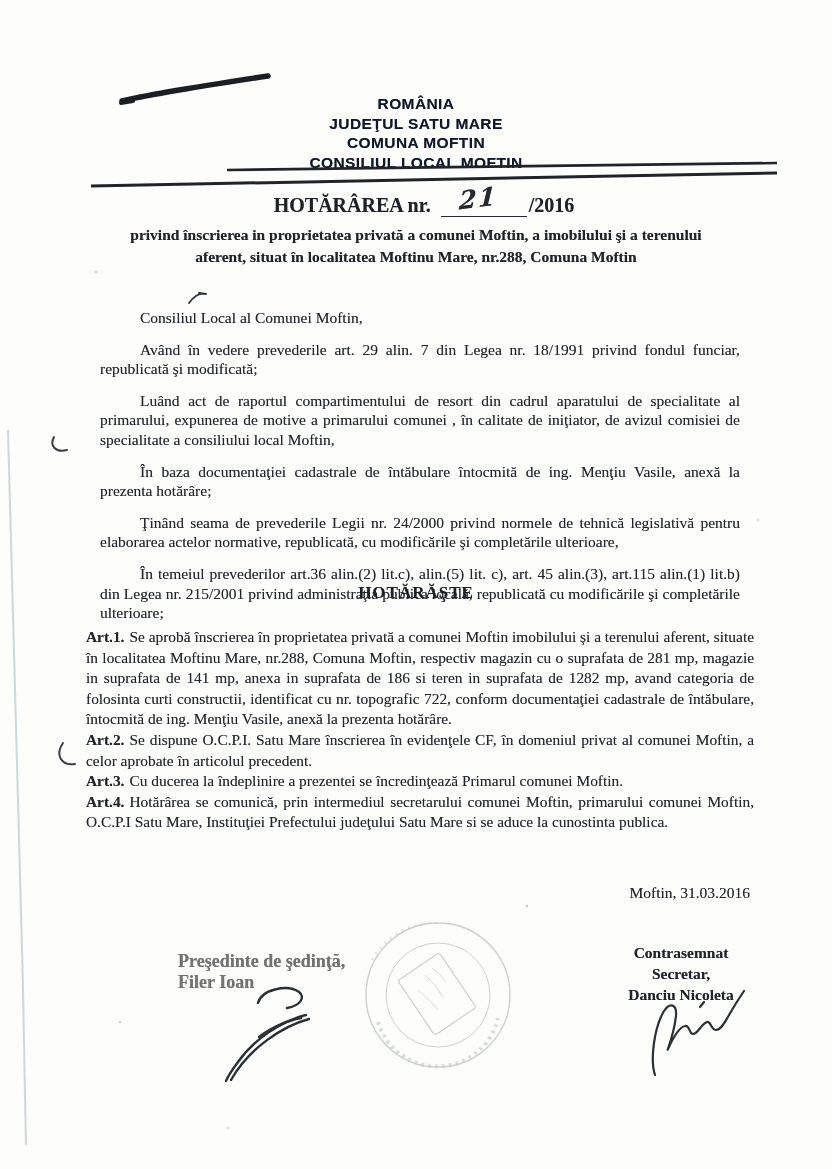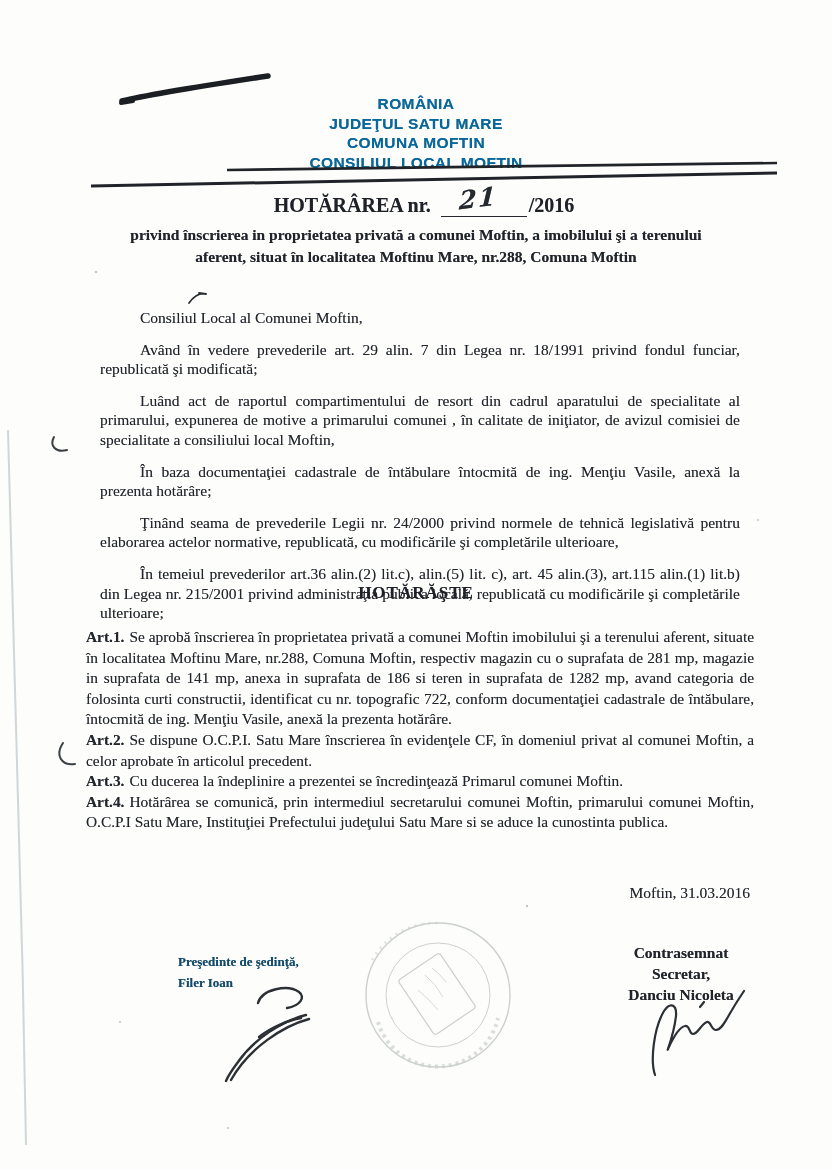--- a/index.html
+++ b/index.html
@@ -10,21 +10,21 @@
     overflow:hidden;
     font-family:"Liberation Serif", serif;
     color:#22262c;
   }
   
   .header{
     position:absolute;top:94px;left:0;width:100%;
     text-align:center;
     font-family:"Liberation Sans", sans-serif;
     font-weight:bold;font-size:15.5px;line-height:19.5px;
-    letter-spacing:.4px;color:#0369a1;
+    letter-spacing:.4px;color:#0f172a;
     text-shadow:0 0 .5px rgba(30,34,40,.55);
   }
   
   .title-row{
     position:absolute;top:190px;left:0;width:100%;
     display:flex;justify-content:center;align-items:flex-end;
     font-weight:bold;font-size:20px;color:#1e2228;
     text-shadow:0 0 .5px rgba(30,34,40,.5);
     padding-left:8px;
   }
@@ -66,21 +66,21 @@
   .articles p{margin:0;}
   .art-label{font-weight:bold;margin-right:5px;font-family:Liberation Serif, serif;}
   .place-date{
     position:absolute;top:884px;left:88px;width:662px;
     text-align:right;font-size:15.5px;color:#22262c;
     text-shadow:0 0 .5px rgba(34,38,44,.45);
   }
   
   .sig-left{
     position:absolute;top:951px;left:178px;
-    font-weight:bold;font-size:13px;line-height:21px;color:#0c4a6e;
+    font-weight:bold;font-size:18px;line-height:21px;color:#737373;
     text-shadow:0 0 .5px rgba(30,34,40,.5);
   }
   .sig-right{
     position:absolute;top:942px;left:598px;width:166px;
     text-align:center;font-weight:bold;font-size:15.5px;line-height:21px;
     color:#20242a;text-shadow:0 0 .5px rgba(30,34,40,.5);
   }
   .marks{
     position:absolute;inset:0;width:832px;height:1169px;
     pointer-events:none;

